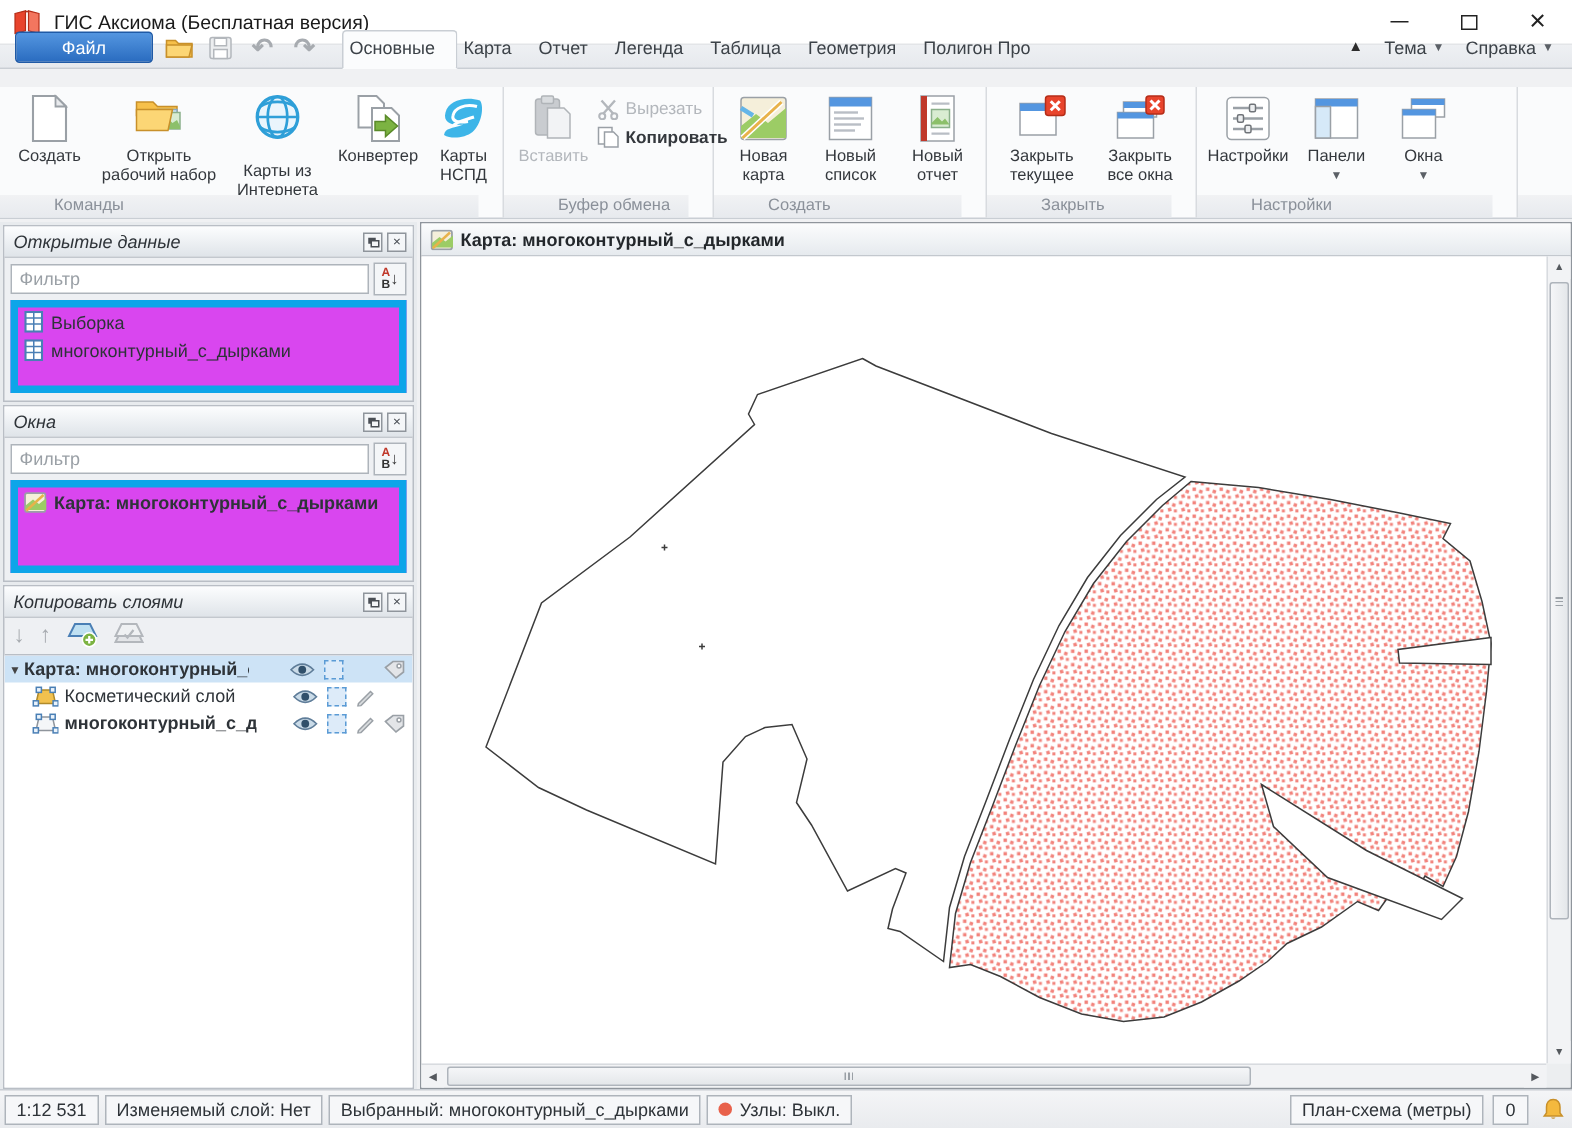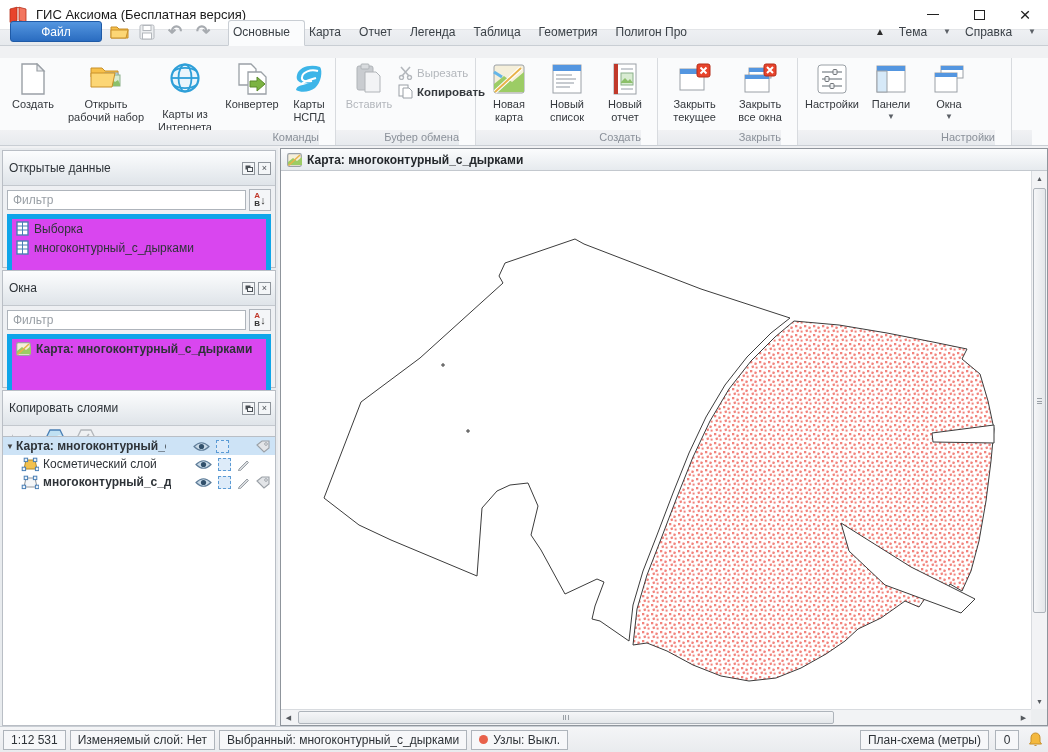--- a/index.html
+++ b/index.html
@@ -27,46 +27,46 @@
     display:flex; align-items:center; justify-content:center; font-size:12px; }
   .qa-icons { display:flex; align-items:center; height:27px; gap:6px; margin-right:14px; }
   .qa-btn { width:22px; height:22px; display:flex; align-items:center; justify-content:center; }
   .undo-glyph { font-size:17px; color:#a7abb0; font-weight:bold; }
   .tabs { display:flex; height:27px; align-items:flex-end; }
   .tab { padding:4px 14px 6px 4px; font-size:12px; color:#3c4248; }
   .tab.active { background:#fbfcfd; border:1px solid #c9ced4; border-bottom:1px solid #fbfcfd;
     border-radius:3px 3px 0 0; margin-bottom:-1px; }
   .tabbar-right { margin-left:auto; display:flex; align-items:center; gap:14px; padding-right:12px; height:27px; }
   .collapse-btn { font-size:10px; color:#2c2c2c; }
-  .dd-label { font-size:12px; color:#3c4248; display:flex; align-items:center; gap:16px; }
+  .dd-label { font-size:12px; color:#3c4248; display:flex; align-items:center; gap:4px; }
   .dd-arrow { font-size:8px; color:#5b6066; }
 
   
   .ribbon { position:absolute; left:0; top:58px; width:1048px; height:88px;
     background:#fafbfc; border-bottom:1px solid #c9ced4; display:flex; }
   .rgroup { position:relative; height:100%; border-right:1px solid #d8dbdf; padding:2px 4px 16px 4px;
     display:flex; align-items:flex-start; }
   .rgroup-label { position:absolute; left:0; right:16px; bottom:0; height:15px;
     background:linear-gradient(#f1f2f4,#e7eaee); font-size:11px; color:#8a9099;
-    text-align:right; line-height:15px; }
+    text-align:left; line-height:15px;padding-left:36px; }
   .bigbtn { min-width:58px; padding:2px 3px; height:70px; display:flex; flex-direction:column;
     align-items:center; border-radius:3px; cursor:default; }
   .bigbtn .bicon { width:36px; height:34px; display:flex; align-items:center; justify-content:center; }
   .bigbtn .blabel { font-size:11px; color:#34383d; text-align:center; line-height:1.15; margin-top:2px; white-space:pre-line; }
   .bigbtn.disabled .blabel { color:#b3b7bc; }
   .bigbtn .ddown { font-size:8px; color:#5b6066; margin-top:1px; }
   .smallcol { display:flex; flex-direction:column; gap:4px; padding-top:6px; }
   .smallbtn { display:flex; align-items:center; gap:4px; font-size:11.5px; color:#34383d; }
   .smallbtn.disabled { color:#b3b7bc; }
 
   
   .dock { position:absolute; left:0; top:148px; width:278px; bottom:26px; background:#e8ebee; }
   .panel { position:absolute; left:2px; right:2px; background:#eef0f3; border:1px solid #b9bec5; }
-  .panel-hd { height:35px; background:linear-gradient(#fcfdfe,#dfe4e9); border-bottom:1px solid #c3c8ce;
-    display:flex; align-items:center; padding:0 4px 0 6px; font-size:12px; color:#2e3338; }
+  .panel-hd { height:21px; background:linear-gradient(#fcfdfe,#dfe4e9); border-bottom:1px solid #c3c8ce;
+    display:flex; align-items:center; padding:0 4px 0 6px; font-size:12px; color:#2e3338;font-style:italic; }
   .panel-hd .hd-btns { margin-left:auto; display:flex; gap:3px; }
   .hd-btn { width:13px; height:13px; border:1px solid #8f959c; background:#f4f6f8;
     display:flex; align-items:center; justify-content:center; font-size:9px; color:#4a4f55; }
   .float-inner { width:6px; height:5px; border:1px solid #4a4f55; margin-top:2px; margin-left:2px; box-shadow:-2px -2px 0 -0.5px #4a4f55; }
   .filter-row { display:flex; padding:3px 4px; gap:3px; align-items:center; }
   .filter-input { flex:1; height:20px; border:1px solid #aeb4bb; background:#fff; padding:0 5px;
     font-size:12px; font-family:"Liberation Sans",sans-serif; color:#333; }
   .filter-input::placeholder { color:#9aa0a6; }
   .sort-btn { width:22px; height:22px; border:1px solid #aeb4bb; background:#f4f6f8;
     display:flex; align-items:center; justify-content:center; gap:0; }

